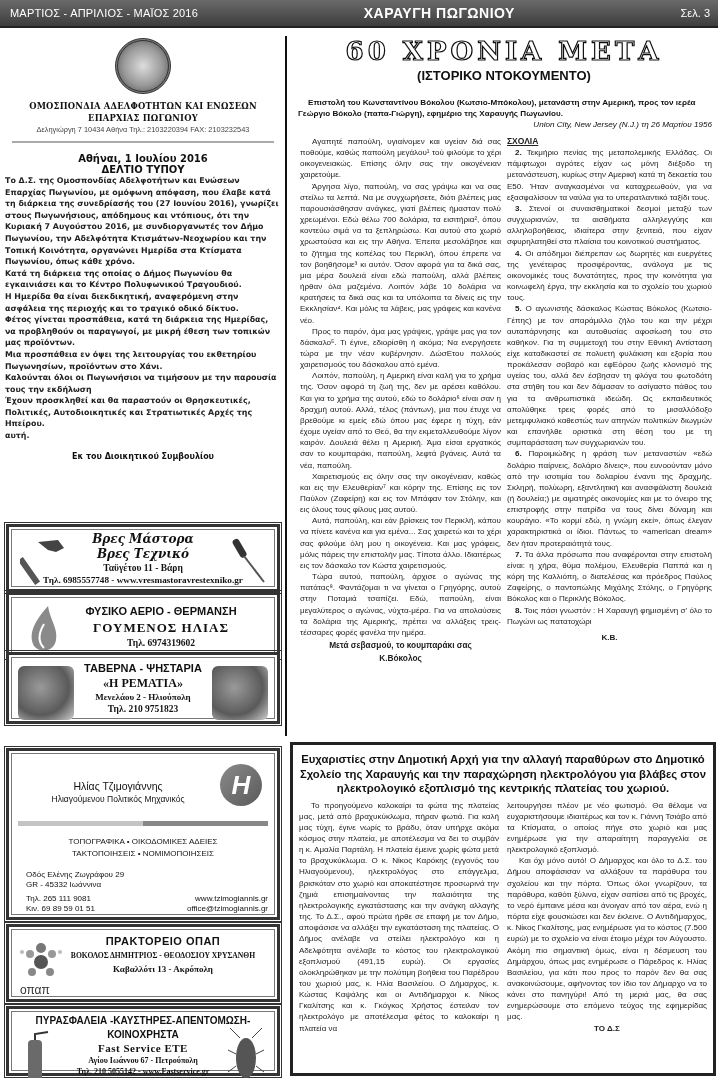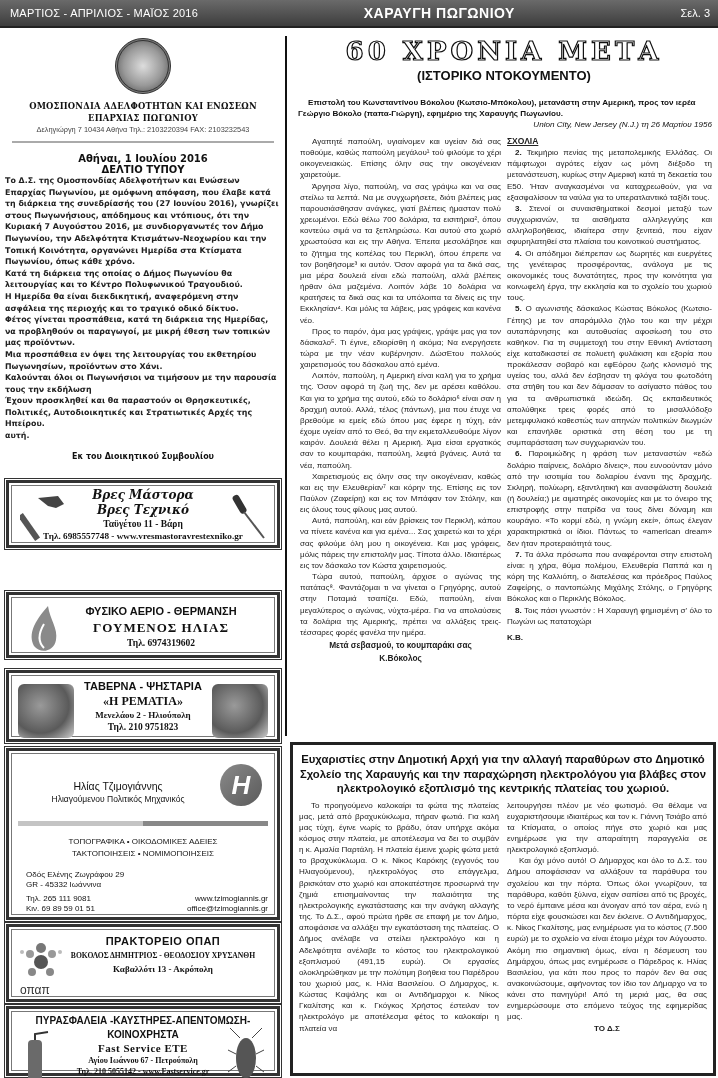--- a/index.html
+++ b/index.html
@@ -25,23 +25,23 @@
   .org-addr { font-size: 7.4px; text-align: center; color: #444; line-height: 11px; }
   .hr-gray { height: 2px; background: #aaa; margin: 6px 8px 10px; }
   .press-date { font-family: "DejaVu Sans", sans-serif; font-weight: bold; font-size: 10px; text-align: center; line-height: 11px; }
   .press-body { font-family: "DejaVu Sans", sans-serif; font-weight: bold; font-size: 7.9px; line-height: 11.6px; color: #222; padding: 0 1px; }
   .press-body p { margin: 0; }
   .press-sign { font-family: "DejaVu Sans", sans-serif; font-weight: bold; font-size: 8px; text-align: center; margin-top: 10px; }
 
   .ad { border: 3px solid #333; outline: 1px solid #333; outline-offset: 1px; margin: 0 2px; background: #fff; position: relative; }
   .ad-inner { border: 1px solid #777; margin: 2px; height: calc(100% - 4px); position: relative; }
 
-  .ad1 { position: absolute; left: 4px; top: 480px; width: 274px; height: 68px; }
+  .ad1 { position: absolute; left: 4px; top: 524px; width: 274px; height: 68px; }
   .ad2 { position: absolute; left: 4px; top: 592px; width: 274px; height: 66px; }
-  .ad3 { position: absolute; left: 4px; top: 670px; width: 274px; height: 72px; }
+  .ad3 { position: absolute; left: 4px; top: 652px; width: 274px; height: 72px; }
   .ad4 { position: absolute; left: 4px; top: 748px; width: 274px; height: 172px; }
   .ad5 { position: absolute; left: 4px; top: 924px; width: 274px; height: 78px; }
   .ad6 { position: absolute; left: 4px; top: 1006px; width: 274px; height: 70px; }
 
   .serif-it { font-family: "DejaVu Serif", serif; font-style: italic; font-weight: bold; }
   .serif-b { font-family: "Liberation Serif", serif; font-weight: bold; }
   .sans-b { font-family: "Liberation Sans", sans-serif; font-weight: bold; }
   .center { text-align: center; }
 
   
@@ -56,21 +56,21 @@
   .place-date { position: absolute; left: 298px; top: 120px; width: 414px; font-size: 8.1px; font-style: italic; text-align: right; }
 
   .letter { position: absolute; left: 300px; top: 136px; width: 201px; font-size: 8.05px; line-height: 11.15px; text-align: justify; color: #222; }
   .letter p { text-indent: 12px; }
   .letter .sign { text-align: center; font-weight: bold; text-indent: 0; font-size: 8.3px; margin-top: 2px; line-height: 11px; }
 
   .notes { position: absolute; left: 507px; top: 136px; width: 205px; font-size: 8.05px; line-height: 11.15px; text-align: justify; color: #222; }
   .notes .notes-h { font-weight: bold; text-decoration: underline; font-size: 8.5px; }
   .notes p { text-indent: 8px; }
   .notes b { font-weight: bold; }
-  .notes .kb { text-align: left; font-weight: bold; margin-top: 5px; }
+  .notes .kb { text-align: center; font-weight: bold; margin-top: 5px; }
 
   
   .thanks { position: absolute; left: 290px; top: 742px; width: 426px; height: 334px; border: 3px solid #222; background: #fff; }
   .thanks-title { font-weight: bold; font-size: 11.3px; text-align: center; line-height: 14.5px; padding: 7px 6px 4px; }
   .thanks-cols { display: flex; gap: 8px; padding: 0 6px; }
   .thanks-col { width: 201px; font-size: 8.05px; line-height: 11.15px; text-align: justify; color: #222; }
   .thanks-col p { text-indent: 12px; }
   .thanks-sign { text-align: center; font-weight: bold; text-indent: 0 !important; }
 
   
@@ -98,21 +98,21 @@
   <div class="org-name">
     <div>ΟΜΟΣΠΟΝΔΙΑ ΑΔΕΛΦΟΤΗΤΩΝ ΚΑΙ ΕΝΩΣΕΩΝ</div>
     <div>ΕΠΑΡΧΙΑΣ ΠΩΓΩΝΙΟΥ</div>
   </div>
   <div class="org-addr">Δεληγιώργη 7 10434 Αθήνα Τηλ.: 2103220394 FAX: 2103232543</div>
   <div class="hr-gray"></div>
   <div class="press-date">Αθήναι, 1 Ιουλίου 2016</div>
   <div class="press-date">ΔΕΛΤΙΟ ΤΥΠΟΥ</div>
   <div class="press-body">
     <p>Το Δ.Σ. της Ομοσπονδίας Αδελφοτήτων και Ενώσεων Επαρχίας Πωγωνίου, με ομόφωνη απόφαση, που έλαβε κατά τη διάρκεια της συνεδρίασής του (27 Ιουνίου 2016), γνωρίζει στους Πωγωνήσιους, απόδημους και ντόπιους, ότι την Κυριακή 7 Αυγούστου 2016, με συνδιοργανωτές τον Δήμο Πωγωνίου, την Αδελφότητα Κτισμάτων-Νεοχωρίου και την Τοπική Κοινότητα, οργανώνει Ημερίδα στα Κτίσματα Πωγωνίου, όπως κάθε χρόνο.</p>
-    <p>Κατά τη διάρκεια της οποίας ο Δήμος Πωγωνίου θα λειτουργίας και το Κέντρο Πολυφωνικού Τραγουδιού.</p>
+    <p>Κατά τη διάρκεια της οποίας ο Δήμος Πωγωνίου θα εγκαινιάσει και το Κέντρο Πολυφωνικού Τραγουδιού.</p>
     <p>Η Ημερίδα θα είναι διεκδικητική, αναφερόμενη στην ασφάλεια της περιοχής και το τραγικό οδικό δίκτυο.</p>
     <p>Φέτος γίνεται προσπάθεια, κατά τη διάρκεια της Ημερίδας, να προβληθούν οι παραγωγοί, με μικρή έθεση των τοπικών μας προϊόντων.</p>
     <p>Μια προσπάθεια εν όψει της λειτουργίας του εκθετηρίου Πωγωνησίων, προϊόντων στο Χάνι.</p>
     <p>Καλούνται όλοι οι Πωγωνήσιοι να τιμήσουν με την παρουσία τους την εκδήλωση</p>
     <p>Έχουν προσκληθεί και θα παραστούν οι Θρησκευτικές, Πολιτικές, Αυτοδιοικητικές και Στρατιωτικές Αρχές της Ηπείρου.</p>
     <p>αυτή.</p>
   </div>
   <div class="press-sign">Εκ του Διοικητικού Συμβουλίου</div>
 </div>
 

